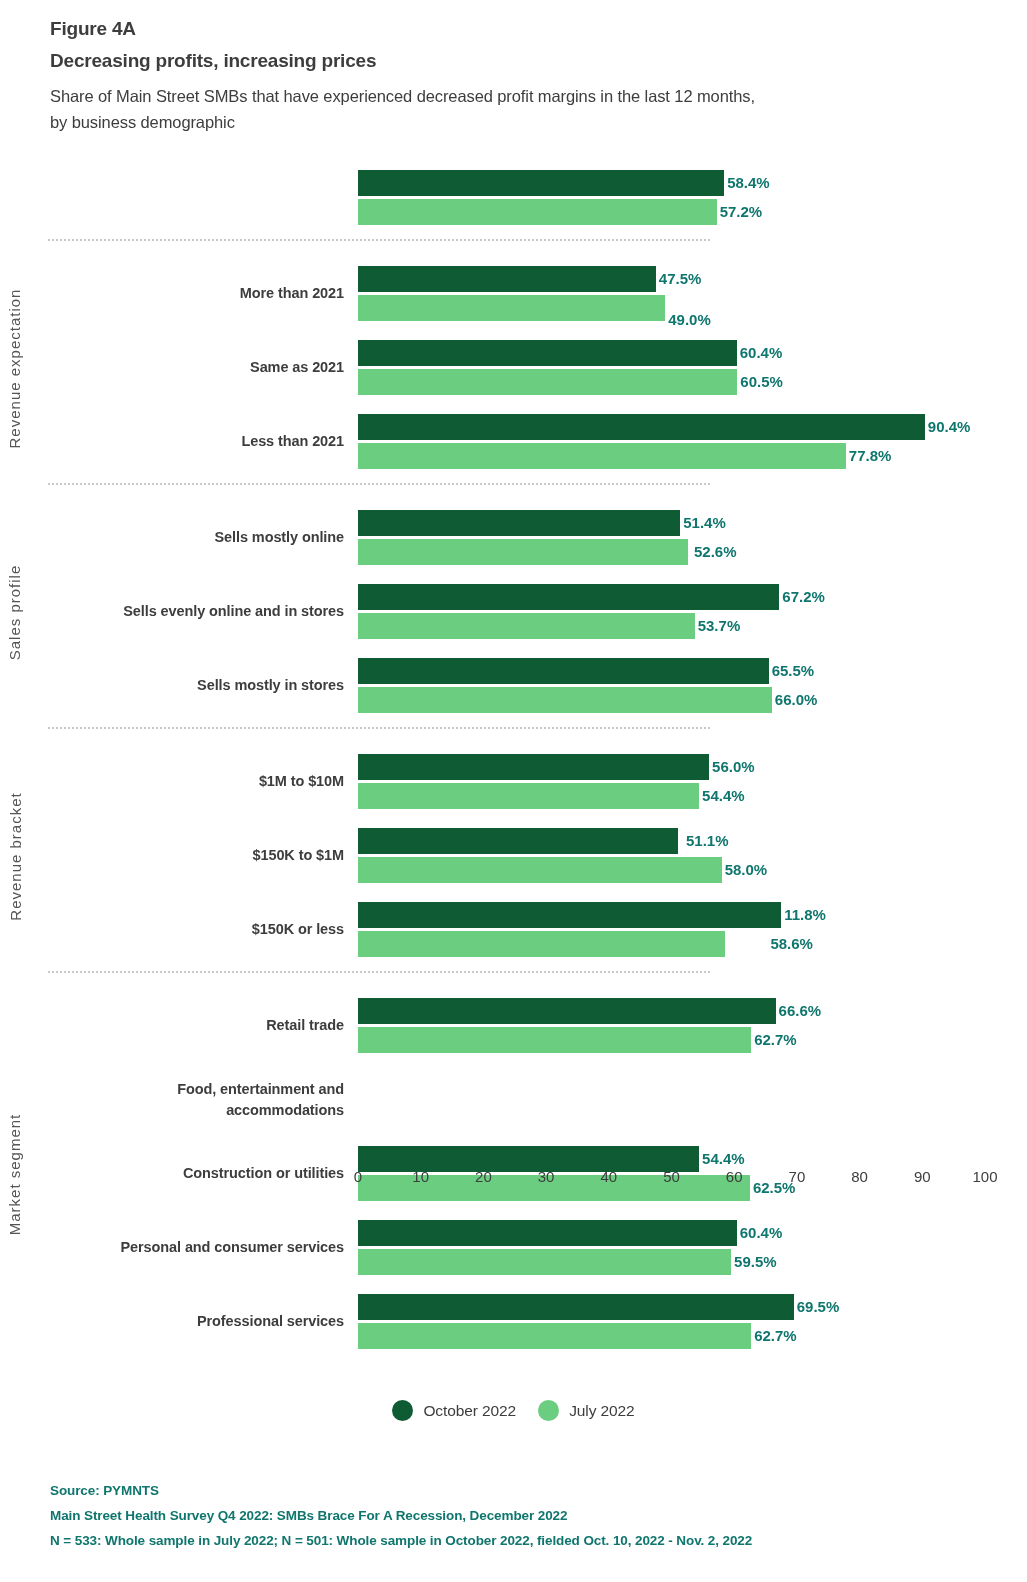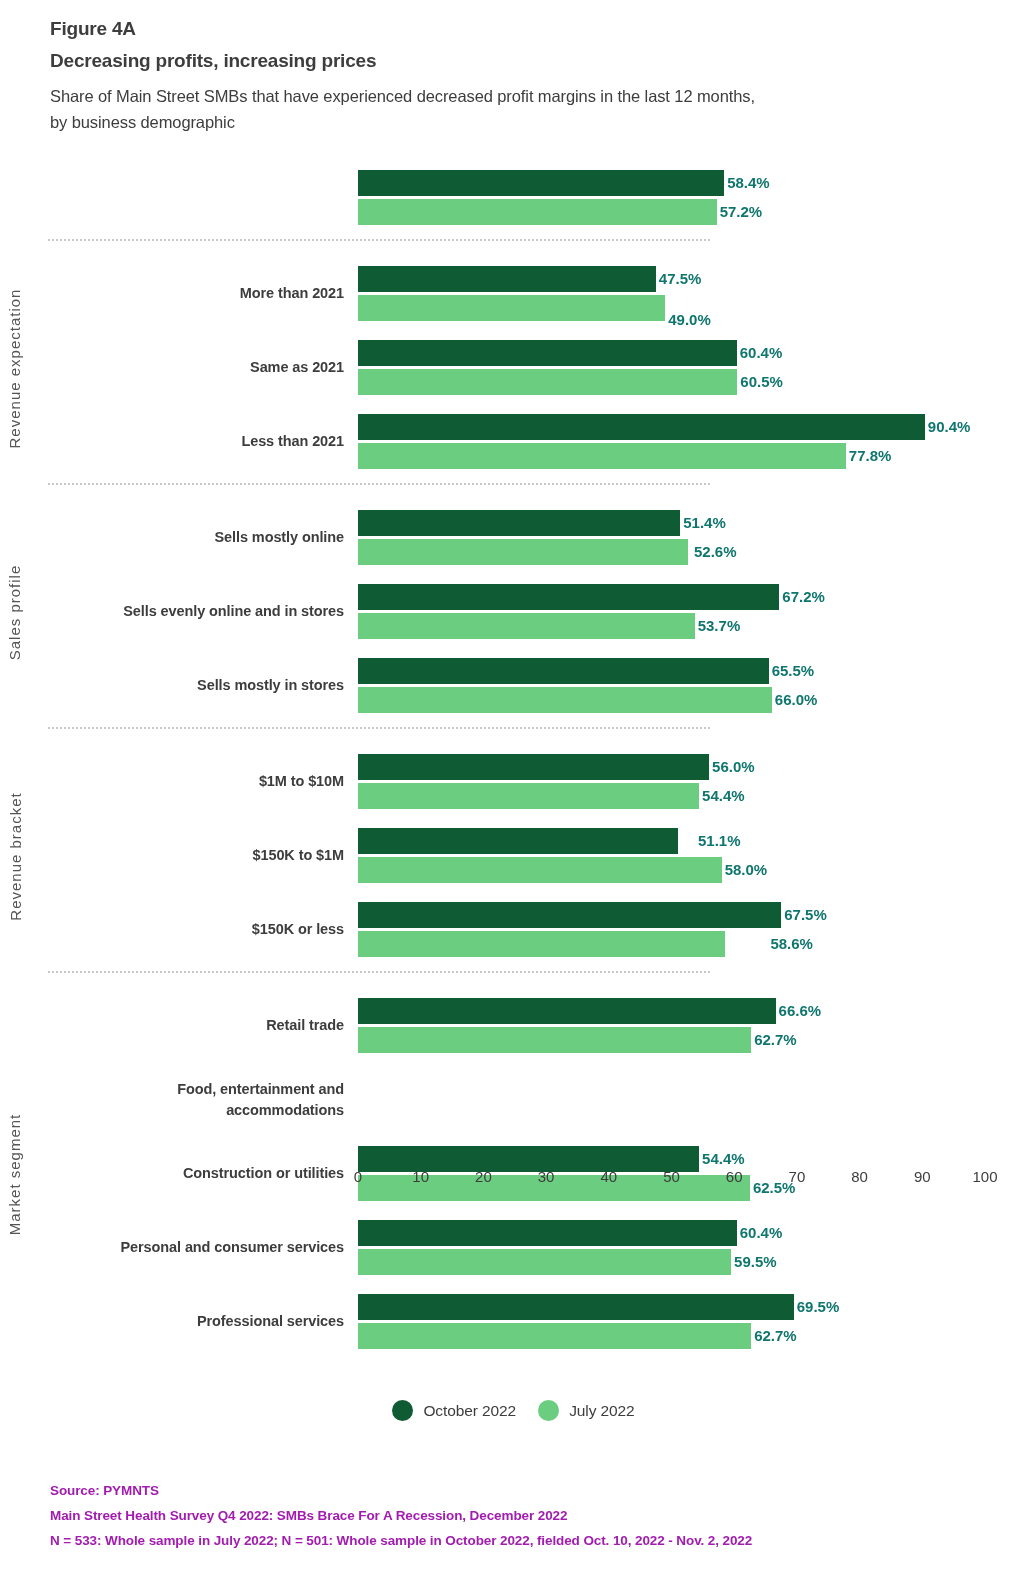--- a/index.html
+++ b/index.html
@@ -174,21 +174,21 @@
   
   .footer {
     position: absolute;
     left: 50px;
     top: 1479px;
     width: 930px;
   }
   .footer-line {
     font-size: 13.5px;
     font-weight: bold;
-    color: #a21caf;
+    color: #0f766e;
     line-height: 1.85;
     letter-spacing: -0.1px;
     white-space: nowrap;
   }
 </style>
 </head>
 <body>
 
 <div class="header">
   <div class="fig-id">Figure 4A</div>
@@ -326,36 +326,36 @@
         </div>
       </div>
     </div>
     <div class="row" style="top: 658px;">
       <div class="row-label">
         <div>$150K to $1M</div>
       </div>
       <div class="bars">
         <div class="bar-wrap t">
           <div class="bar dark" style="width: 320.397px;"></div>
-          <div class="bar-val" style="left: 337px;">51.1%</div>
+          <div class="bar-val" style="left: 325px;">51.1%</div>
         </div>
         <div class="bar-wrap b">
           <div class="bar light" style="width: 363.66px;"></div>
           <div class="bar-val" style="left: 363.66px;">58.0%</div>
         </div>
       </div>
     </div>
     <div class="row" style="top: 732px;">
       <div class="row-label">
         <div>$150K or less</div>
       </div>
       <div class="bars">
         <div class="bar-wrap t">
           <div class="bar dark" style="width: 423.225px;"></div>
-          <div class="bar-val" style="left: 423.225px;">67.5%</div>
+          <div class="bar-val" style="left: 423.225px;">11.8%</div>
         </div>
         <div class="bar-wrap b">
           <div class="bar light" style="width: 367.422px;"></div>
           <div class="bar-val" style="left: 367.422px; padding-left: 45px;">58.6%</div>
         </div>
       </div>
     </div>
     <div class="group-label" style="top: 584px; height: 204px; display: flex; align-items: center; justify-content: center;">
       <span>Revenue bracket</span>
     </div>

